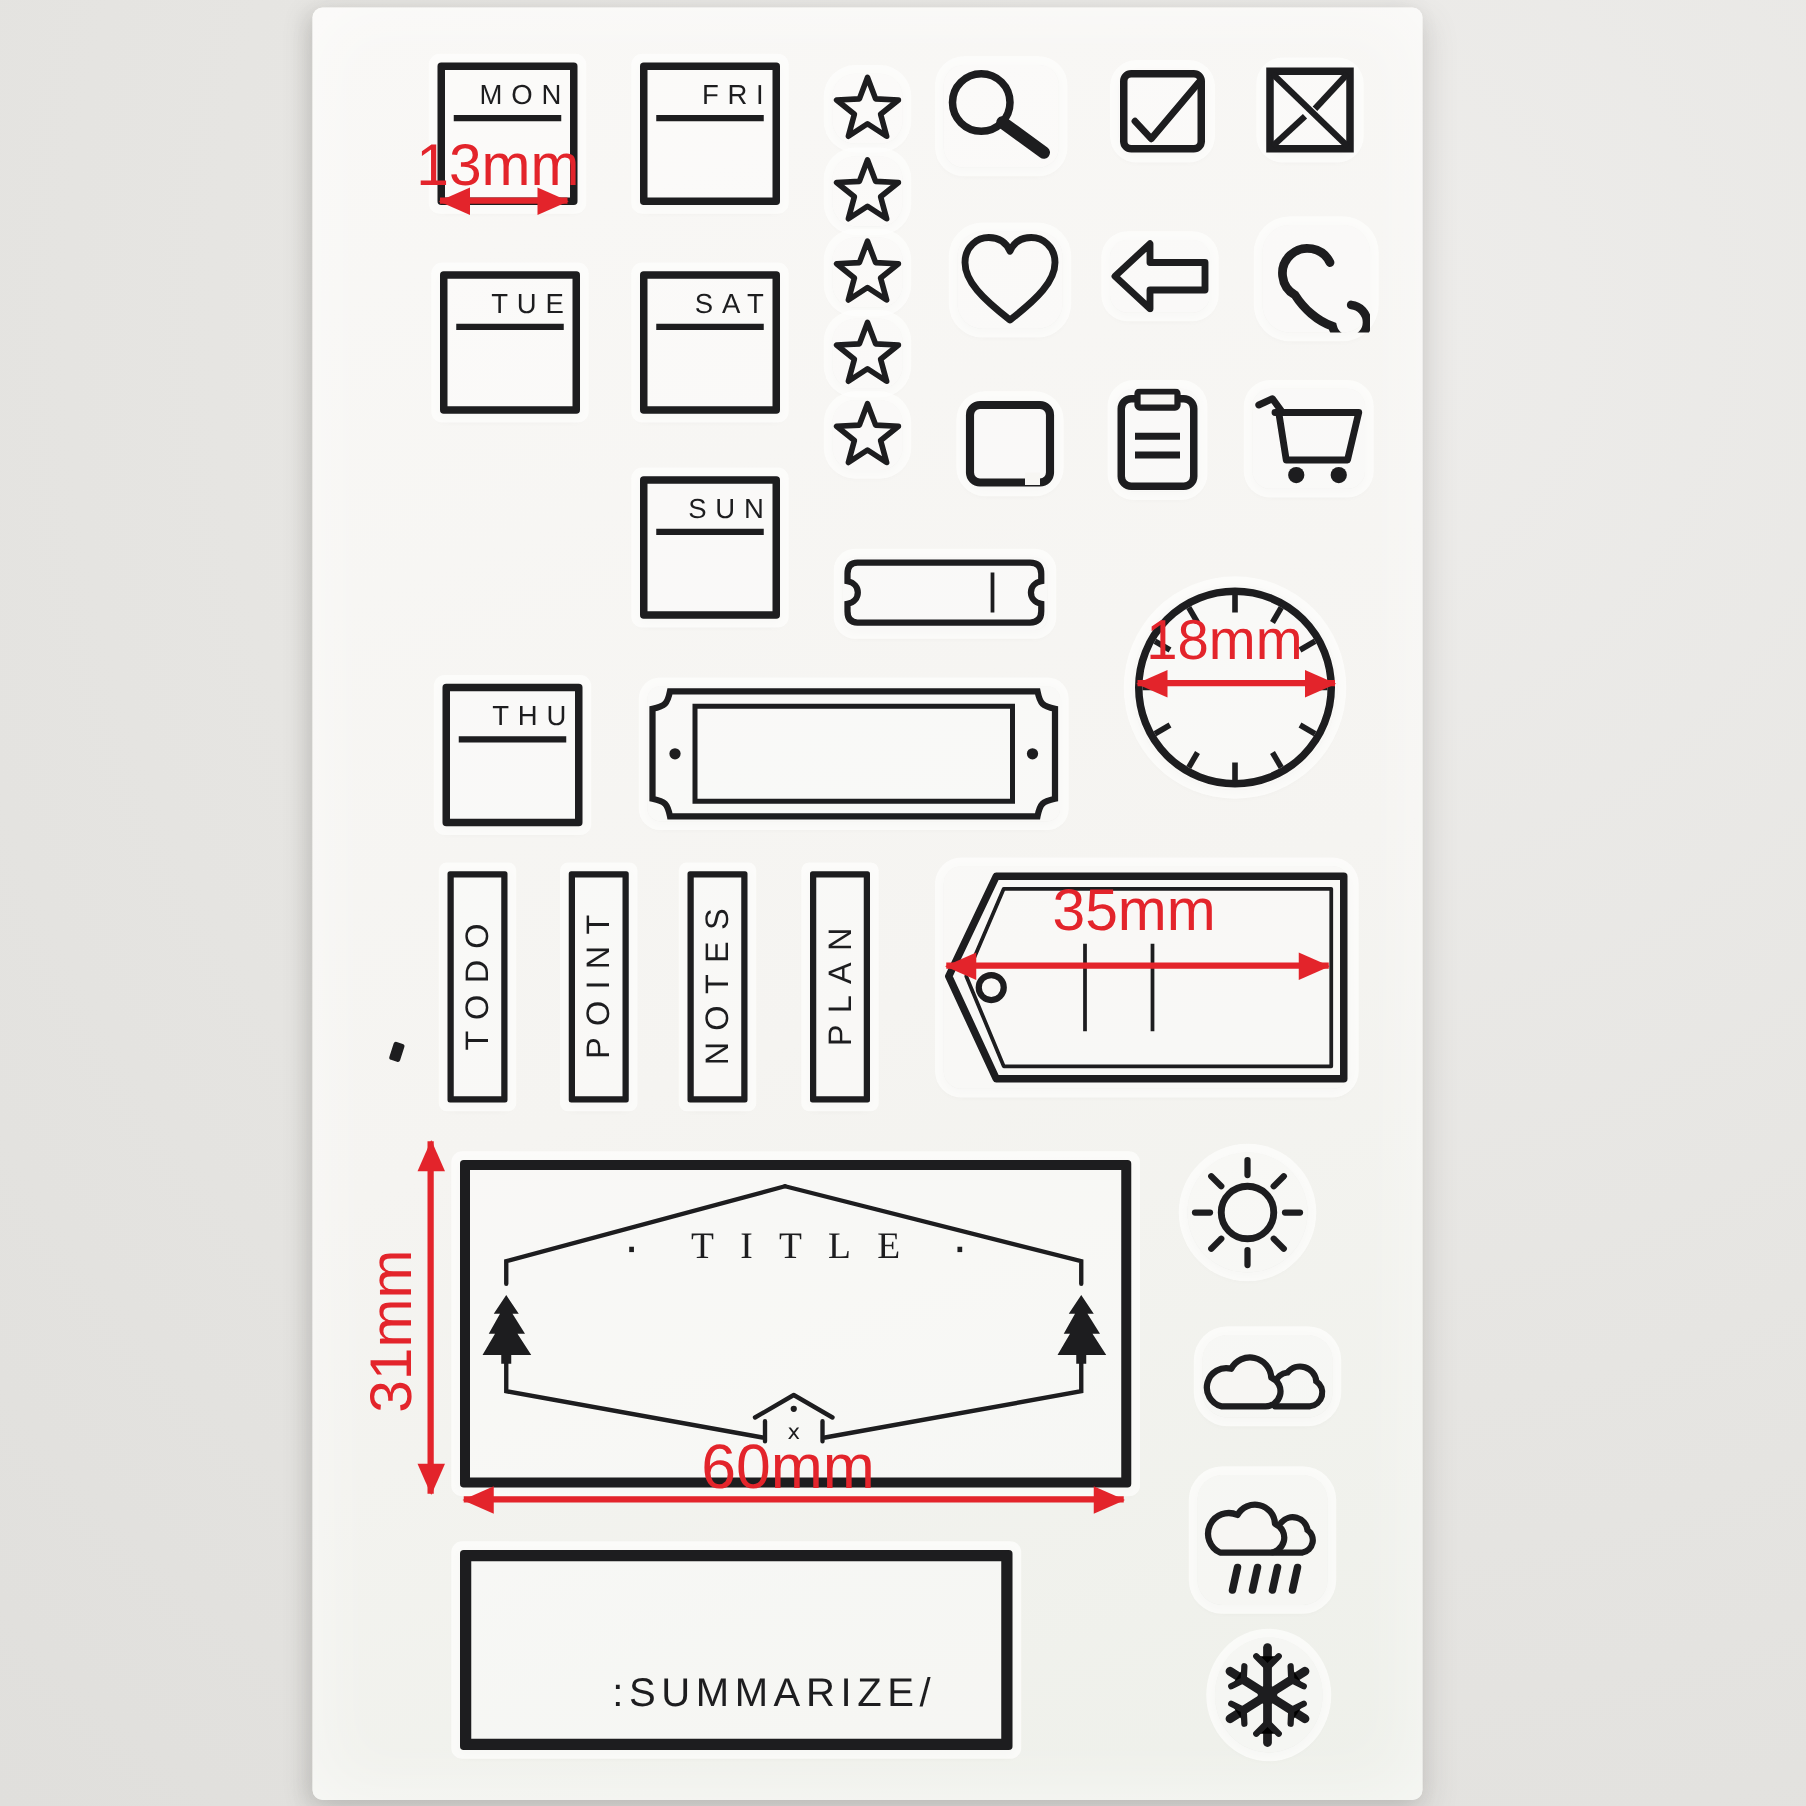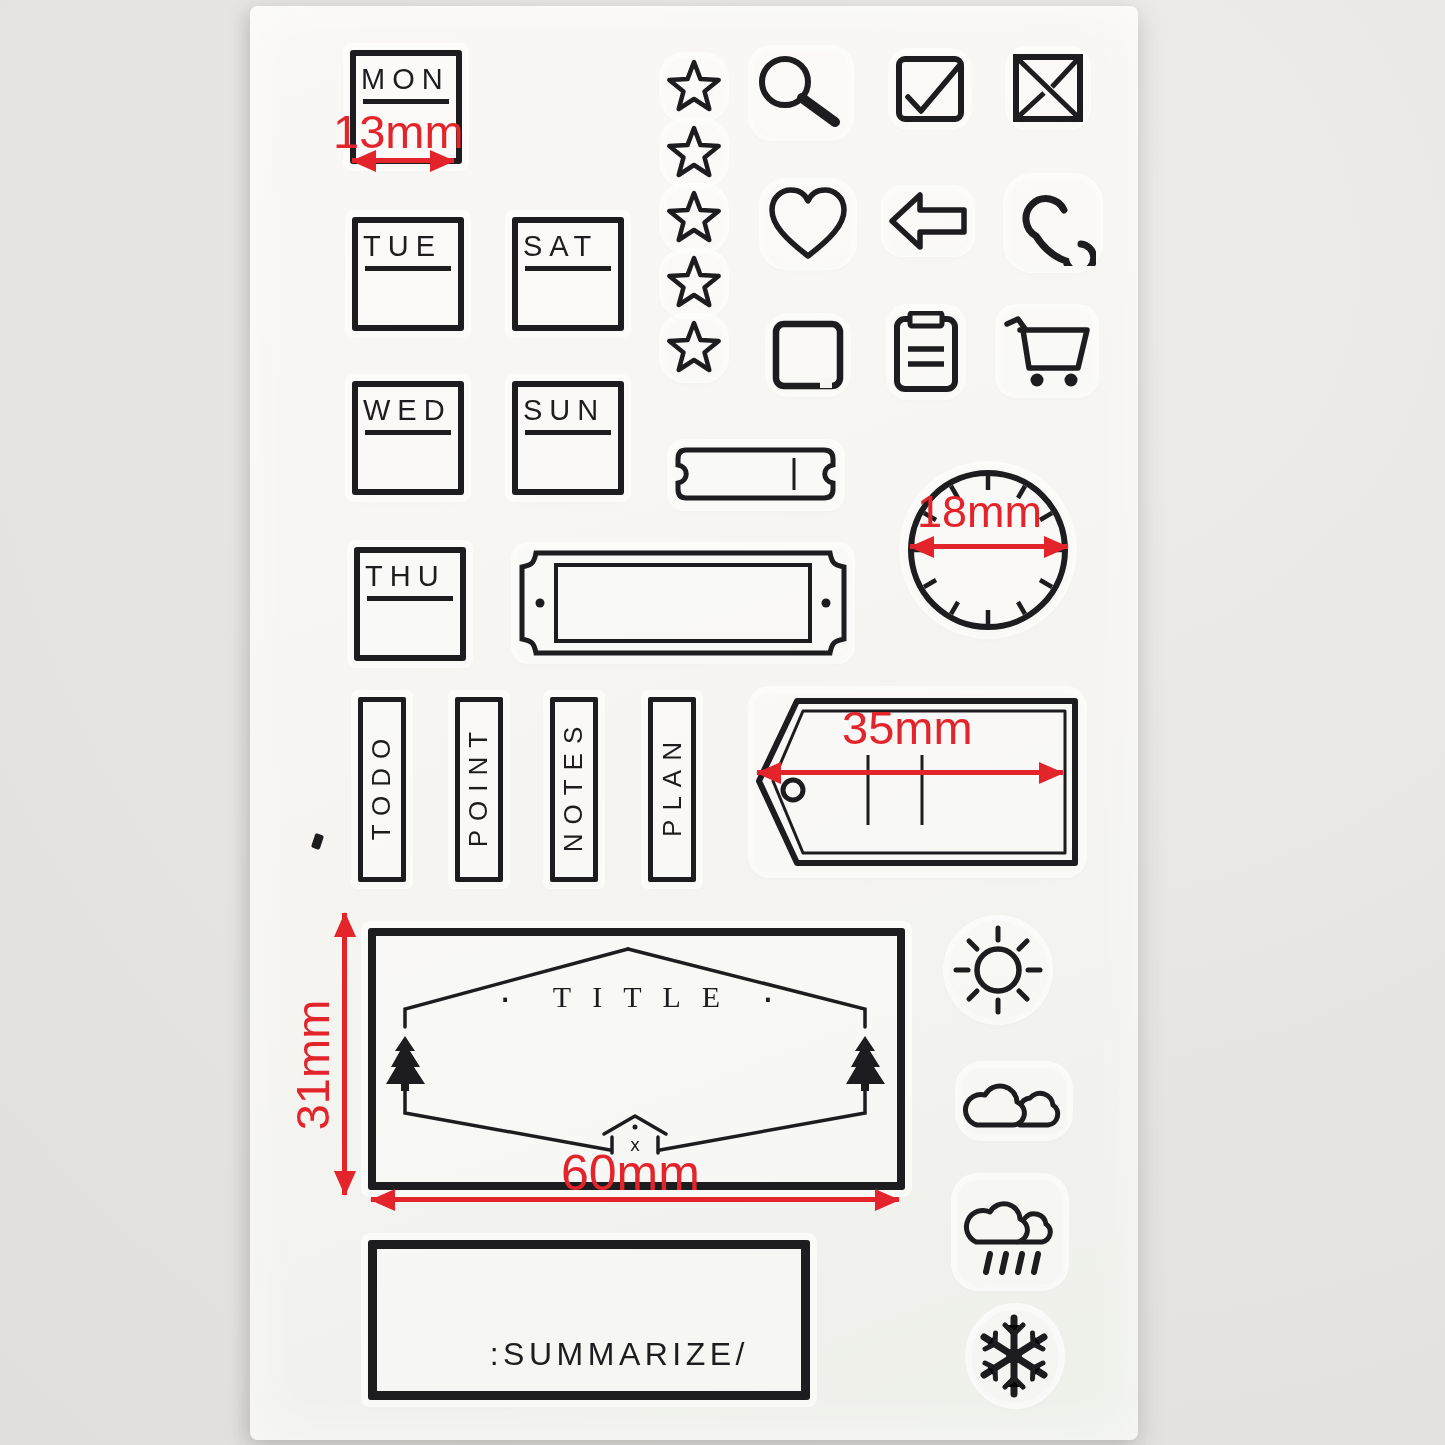--- a/index.html
+++ b/index.html
@@ -21,21 +21,21 @@
   }
   .halo{
     box-shadow:0 0 0 7px rgba(253,253,252,.75), 0 3px 8px rgba(80,80,78,.10);
     background:rgba(255,255,255,.40);
   }
   
   .day{
     position:absolute;width:112px;height:114px;border:6px solid var(--ink);
     box-sizing:border-box;border-radius:3px;
   }
-  .day .lbl{display:block;margin:7px 0 0 5px;font-size:29px;letter-spacing:7px;white-space:nowrap;}
+  .day .lbl{display:block;margin:7px 0 0 22px;font-size:22px;letter-spacing:7px;white-space:nowrap;text-align:right;}
   .day .rule{display:block;height:5px;background:var(--ink);width:86%;margin:3px 0 0 7px;}
   
   .vtab{
     position:absolute;width:48px;height:185px;border:5px solid var(--ink);box-sizing:border-box;
     border-radius:2px;display:flex;align-items:center;justify-content:center;
   }
   .vtab span{transform:rotate(-90deg);white-space:nowrap;font-size:26px;letter-spacing:9px;padding-left:9px;}
   
   .dim{position:absolute;color:var(--red);font-size:47px;white-space:nowrap;}
   .harrow{position:absolute;height:5px;background:var(--red);}
@@ -66,30 +66,30 @@
 </head>
 <body>
 
 <div class="photo">
   <div class="sheet"></div>
 
   <div class="day halo" style="left:350px;top:50px">
     <span class="lbl">MON</span>
       <span class="rule"></span>
     </div>
+  <div class="day halo" style="left:512px;top:50px">
+    <span class="lbl">FRI</span>
+      <span class="rule"></span>
+    </div>
   <div class="day halo" style="left:512px;top:217px">
     <span class="lbl">SAT</span>
       <span class="rule"></span>
     </div>
   <div class="day halo" style="left:352px;top:217px">
     <span class="lbl">TUE</span>
-      <span class="rule"></span>
-    </div>
-  <div class="day halo" style="left:352px;top:381px">
-    <span class="lbl">WED</span>
       <span class="rule"></span>
     </div>
   <div class="day halo" style="left:512px;top:381px">
     <span class="lbl">SUN</span>
       <span class="rule"></span>
     </div>
   <div class="day halo" style="left:354px;top:547px">
     <span class="lbl">THU</span>
       <span class="rule"></span>
     </div>

